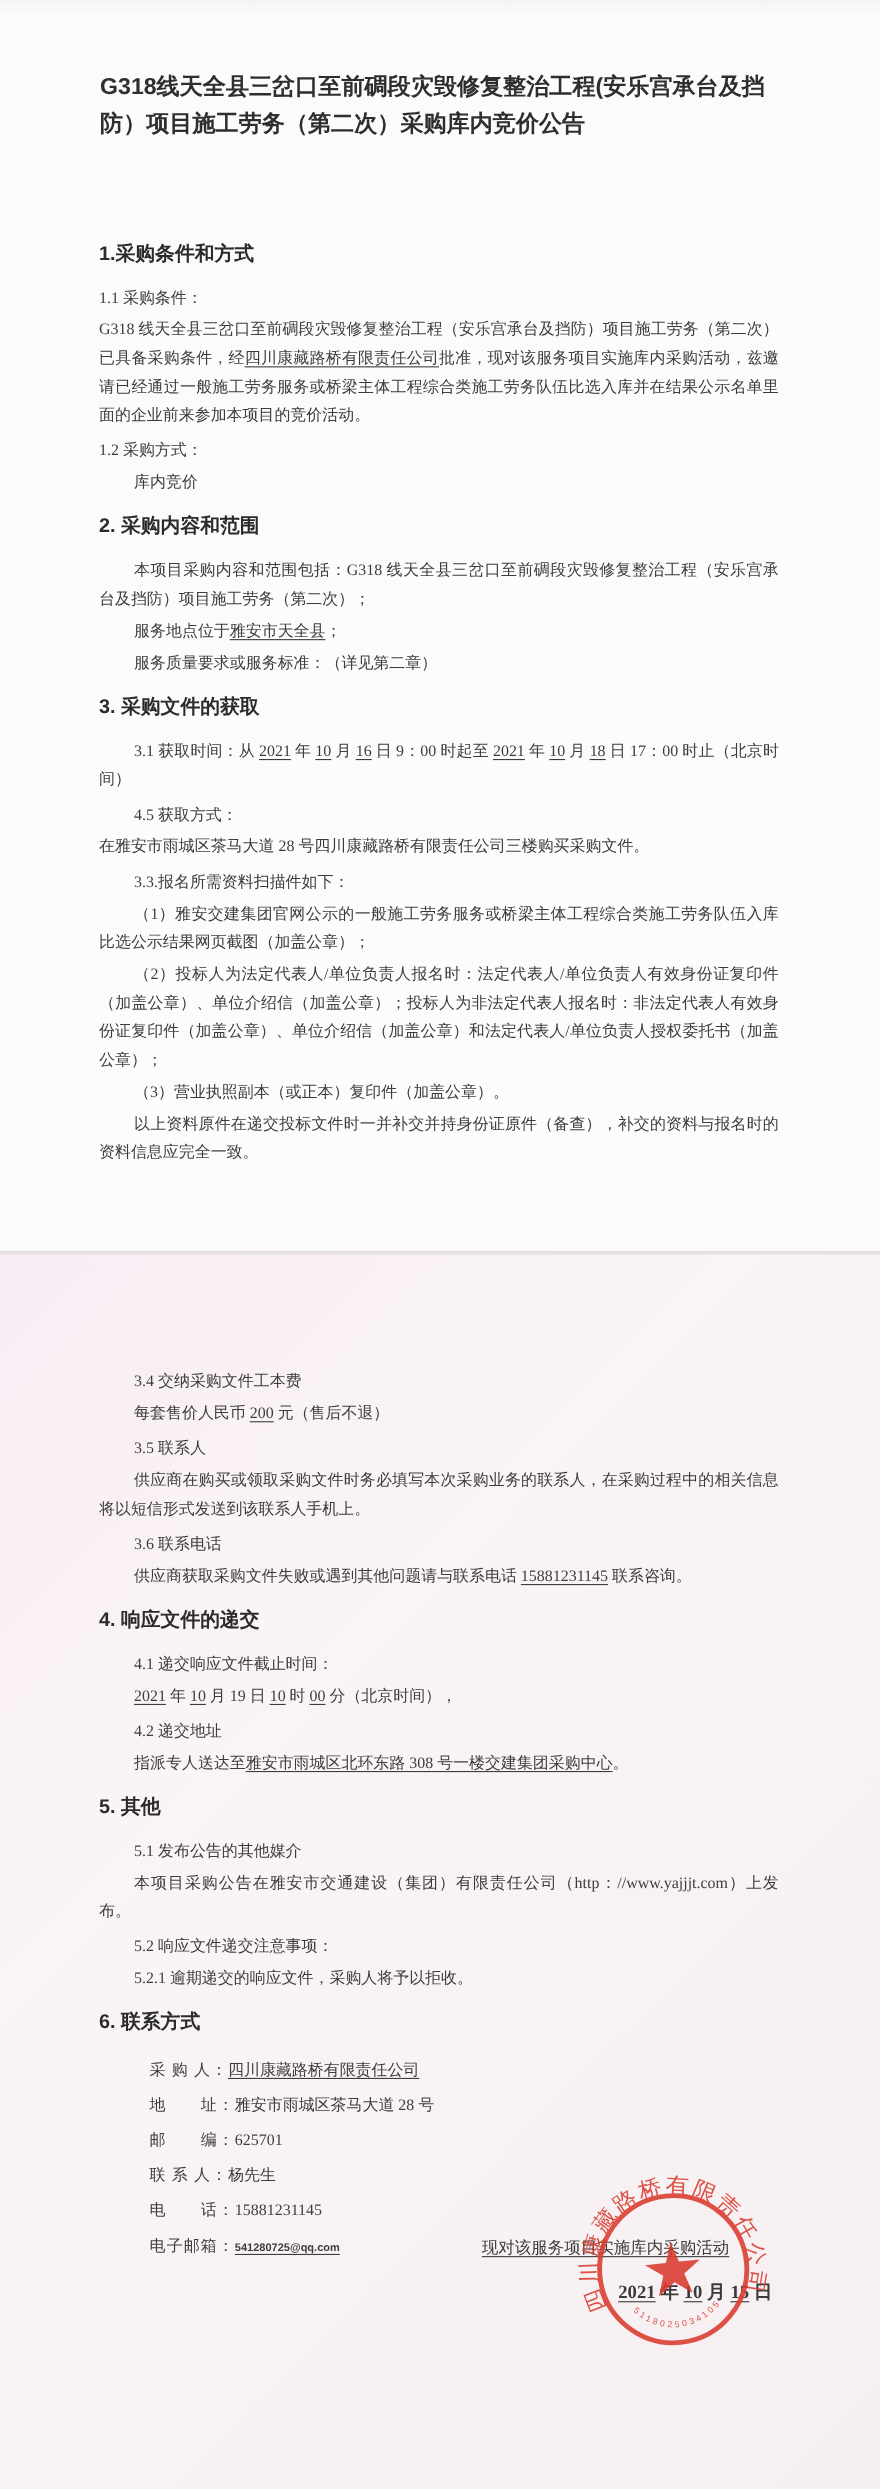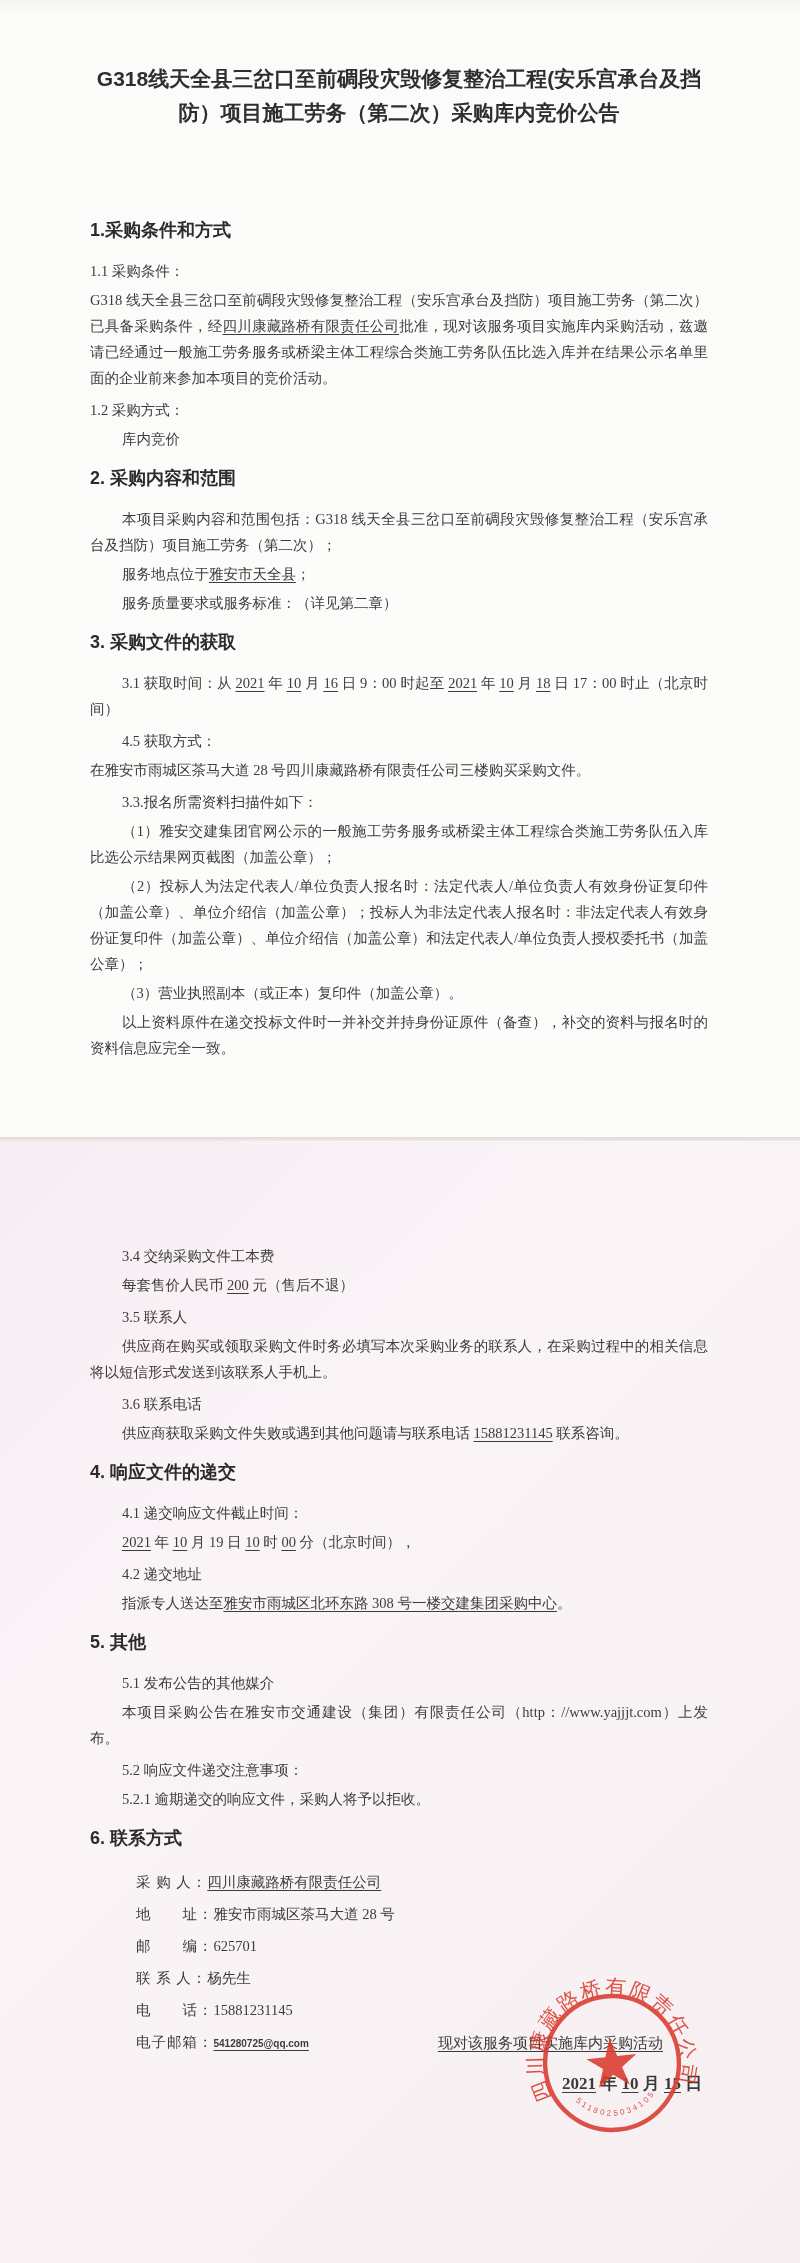--- a/index.html
+++ b/index.html
@@ -1,21 +1,21 @@
 <!DOCTYPE html>
 <html><head>
 <meta charset="utf-8">
 <style>
   html,body{margin:0;padding:0;background:#ffffff;}
   body{width:800px;font-family:"Liberation Serif",serif;color:#3c3c3c;-webkit-font-smoothing:antialiased;}
   .page{position:relative;width:800px;overflow:hidden;box-sizing:border-box;}
   .page1{height:1137px;background:linear-gradient(180deg,#f4f4f2 0,#fbfbf9 14px,#fcfcfb 100%);padding:62px 92px 0 90px;}
   .page-sep{height:4px;background:linear-gradient(180deg,#dedad6,#efe9ea);}
   .page2{height:1122px;background:linear-gradient(135deg,#f7edf4 0,#faf4f7 35%,#f8f1f3 75%,#f6eff1 100%);padding:96px 92px 0 90px;}
-  .doc-title{font-family:"Liberation Sans",sans-serif;font-weight:bold;font-size:21px;line-height:34px;text-align:center;color:#2e2e2e;width:616px;margin:0 auto 86px auto;}
+  .doc-title{font-family:"Liberation Sans",sans-serif;font-weight:bold;font-size:21px;line-height:34px;text-align:left;color:#2e2e2e;width:616px;margin:0 auto 86px auto;}
   h2.sec{font-family:"Liberation Sans",sans-serif;font-weight:bold;font-size:18px;color:#2b2b2b;margin:12px 0 14px 0;line-height:28px;}
   .p{font-size:14.5px;line-height:26px;margin:3px 0;text-align:justify;}
   .sub{font-size:14.5px;line-height:26px;margin:6px 0 3px 0;}
   .ind{text-indent:2.2em;}
   .u{text-decoration:underline;text-underline-offset:3px;}
   .contact-row{font-size:14.5px;line-height:32px;padding-left:46px;}
   .contact-row .lbl{letter-spacing:1px;}
   .contact-row .val.u-ext{padding-right:60px;}
   .contact-row .val.bold{font-weight:bold;font-family:"Liberation Sans",sans-serif;font-size:10px;}
   .sig-company{position:absolute;top:893px;left:438px;font-size:15px;text-decoration:underline;text-underline-offset:3px;color:#3a3a3a;}

